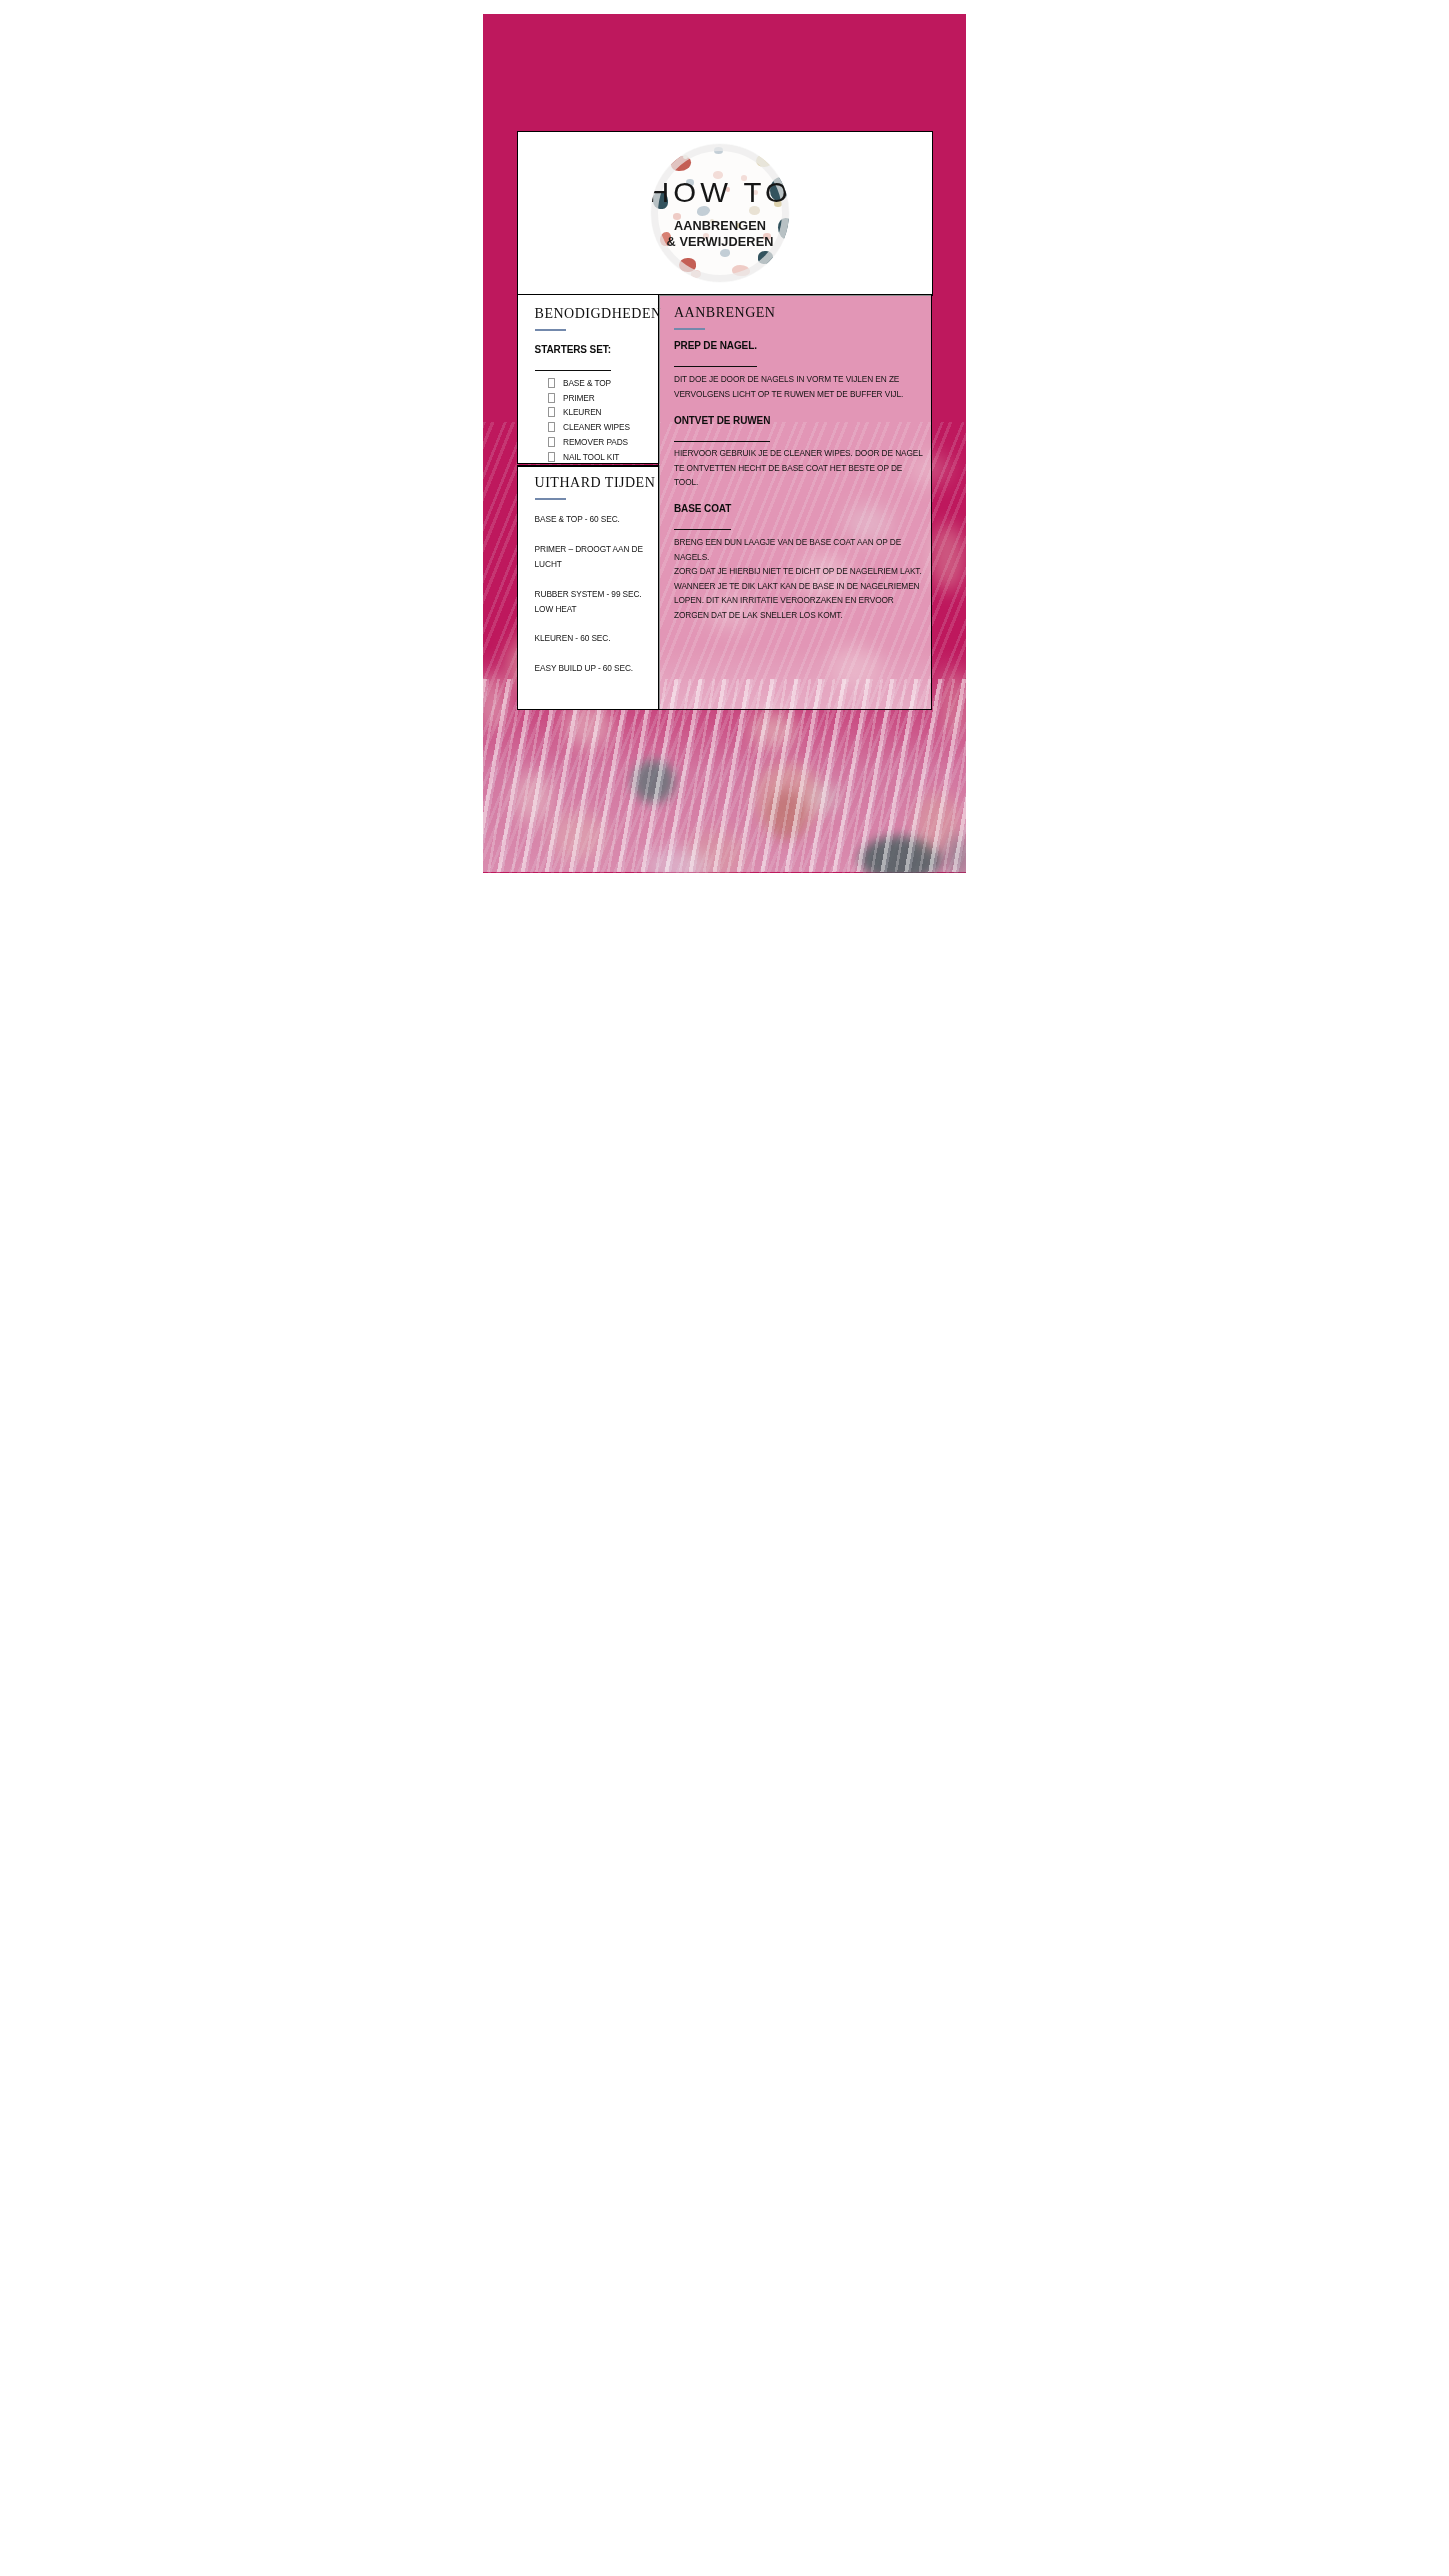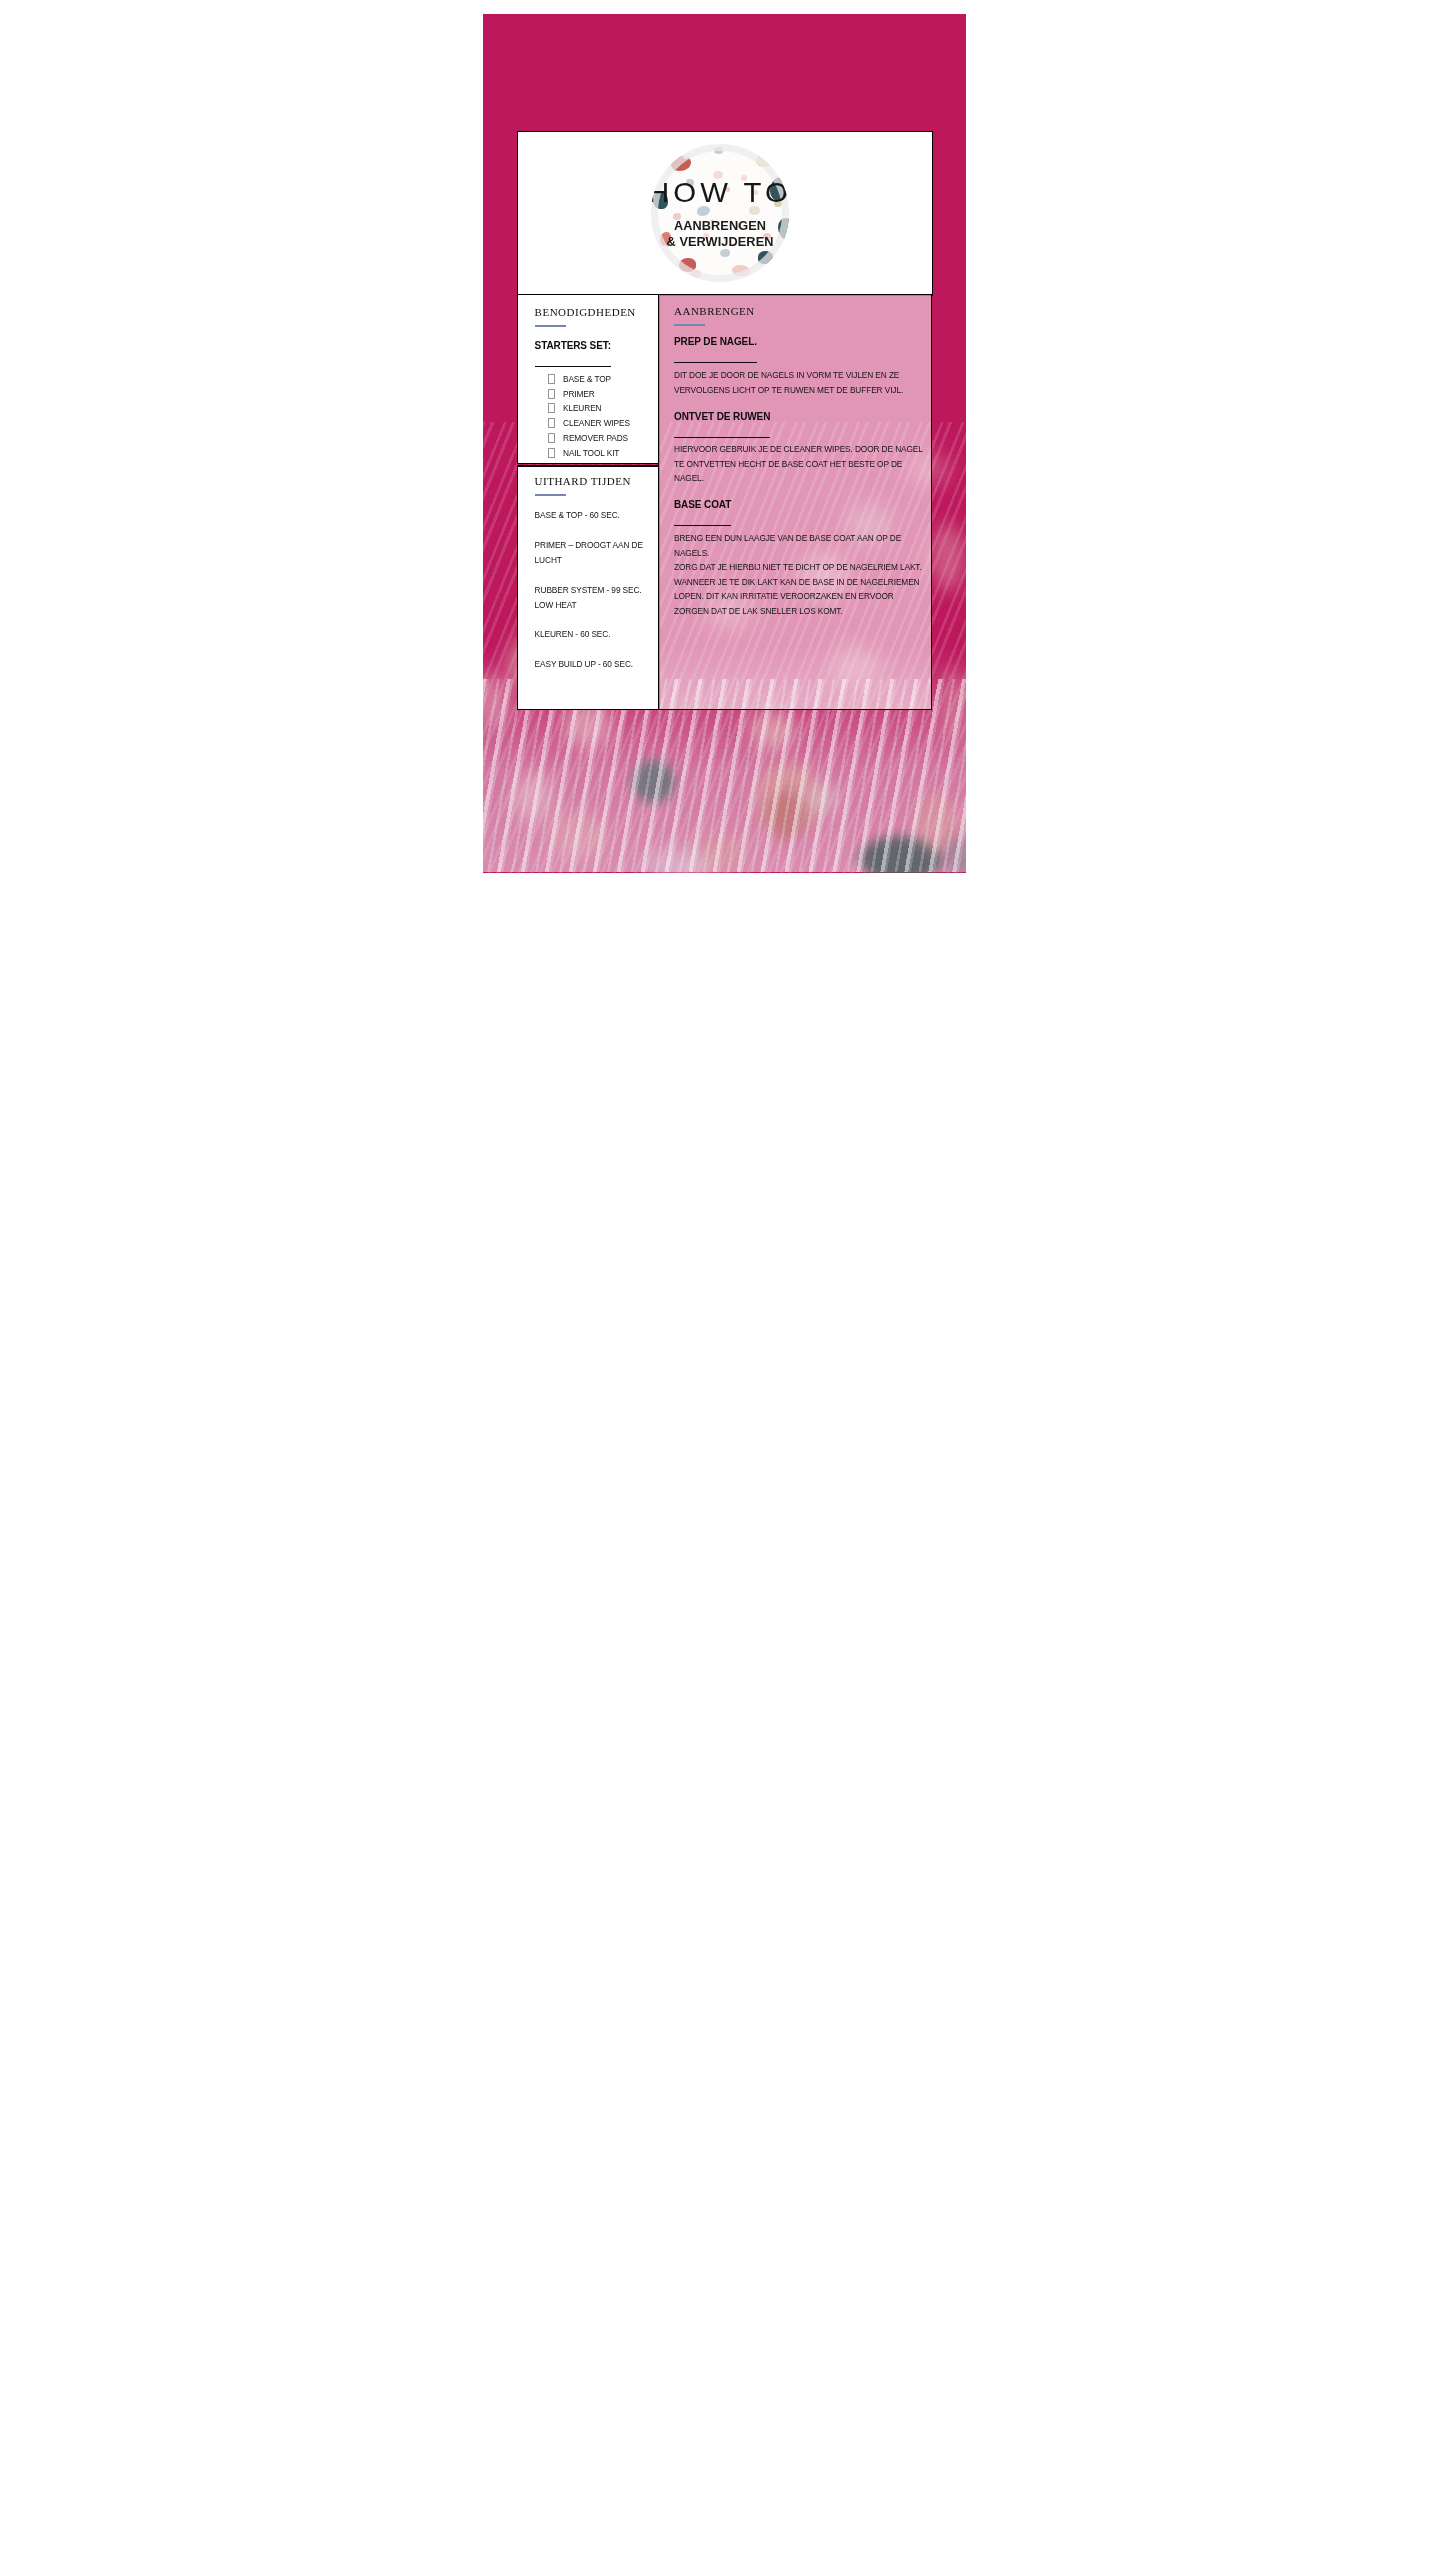--- a/index.html
+++ b/index.html
@@ -47,21 +47,21 @@
     font-size:28px;font-weight:200;letter-spacing:3.8px;color:#161616;
     transform:scaleX(1.05);line-height:1;
   }
   .logo-sub{
     position:absolute;left:0;top:74px;width:100%;text-align:center;
     font-size:13.4px;font-weight:700;line-height:16px;color:#1b1b1b;
     transform:scaleX(0.95);letter-spacing:0.1px;
   }
   
   .serif-h{
-    font-family:"Liberation Serif",serif;font-size:11px;font-weight:500;
+    font-family:"Liberation Serif",serif;font-size:14px;font-weight:500;
     letter-spacing:0.5px;color:#0f0f0f;white-space:nowrap;
   }
   .accent-bar{width:31px;height:2.1px;margin-top:7px;}
   .sec-head{
     display:inline-block;font-size:10px;font-weight:700;letter-spacing:-0.1px;
     border-bottom:1.3px solid #0d0d0d;padding-bottom:15px;color:#0d0d0d;white-space:nowrap;
   }
   .body-line{font-size:8.3px;letter-spacing:-0.1px;line-height:14.5px;white-space:nowrap;color:#141414;}
   
   #box-a .inner{padding:10.7px 7.5px 0 16.6px;}
@@ -209,21 +209,21 @@
       <div class="serif-h">AANBRENGEN</div>
       <div class="accent-bar" style="background: rgb(115, 137, 172);"></div>
       <div id="sections">
           <div class="sec"><span class="sec-head">PREP DE NAGEL.</span><div class="lines">
               <div class="body-line">DIT DOE JE DOOR DE NAGELS IN VORM TE VIJLEN EN ZE</div>
               <div class="body-line">VERVOLGENS LICHT OP TE RUWEN MET DE BUFFER VIJL.</div>
             </div></div>
           <div class="sec"><span class="sec-head">ONTVET DE RUWEN</span><div class="lines">
               <div class="body-line">HIERVOOR GEBRUIK JE DE CLEANER WIPES. DOOR DE NAGEL</div>
               <div class="body-line">TE ONTVETTEN HECHT DE BASE COAT HET BESTE OP DE</div>
-              <div class="body-line">NAGEL.</div>
+              <div class="body-line">TOOL.</div>
             </div></div>
           <div class="sec"><span class="sec-head">BASE COAT</span><div class="lines">
               <div class="body-line">BRENG EEN DUN LAAGJE VAN DE BASE COAT AAN OP DE</div>
               <div class="body-line">NAGELS.</div>
               <div class="body-line">ZORG DAT JE HIERBIJ NIET TE DICHT OP DE NAGELRIEM LAKT.</div>
               <div class="body-line">WANNEER JE TE DIK LAKT KAN DE BASE IN DE NAGELRIEMEN</div>
               <div class="body-line">LOPEN. DIT KAN IRRITATIE VEROORZAKEN EN ERVOOR</div>
               <div class="body-line">ZORGEN DAT DE LAK SNELLER LOS KOMT.</div>
             </div></div>
         </div>

